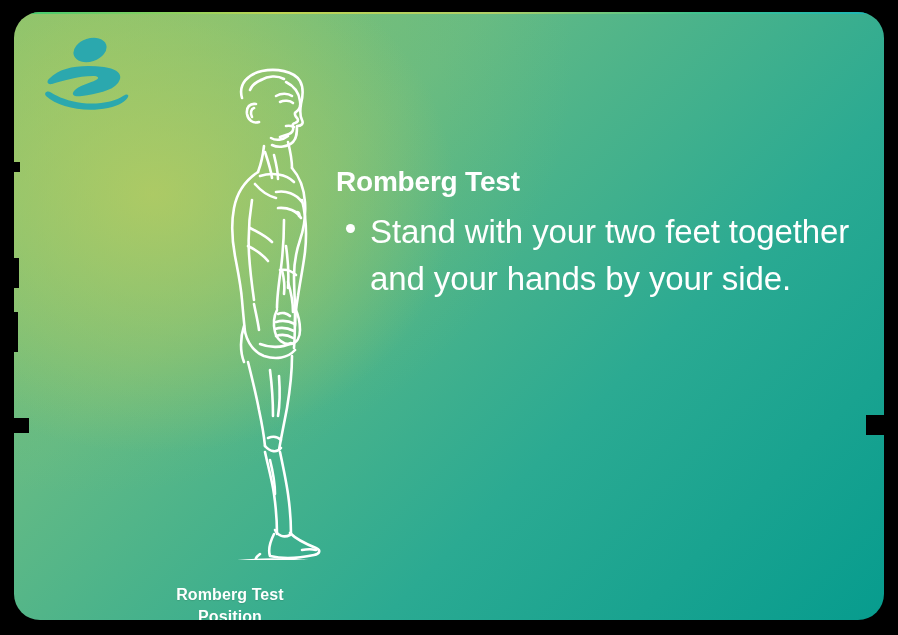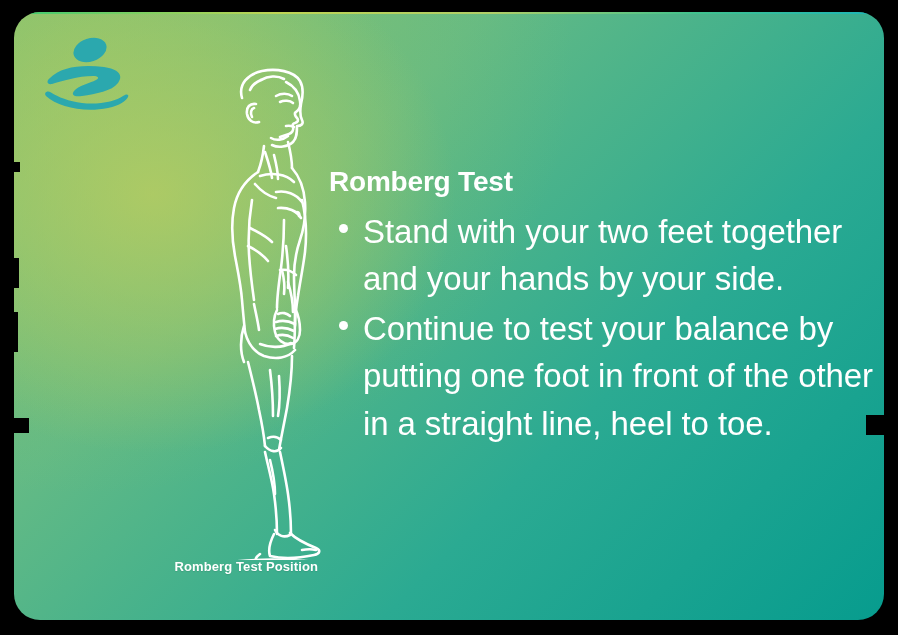--- a/index.html
+++ b/index.html
@@ -61,36 +61,36 @@
     top: 48px;
     width: 200px;
     height: 500px;
   }
   #figure-svg { width: 100%; height: 100%; display:block; }
 
   
   #figure-caption {
     position: absolute;
     left: 128px;
-    top: 546px;
+    top: 572px;
     width: 176px;
-    text-align: right;
+    text-align: center;
     color: #ffffff;
     font-family: "Liberation Sans", sans-serif;
     font-weight: 700;
-    font-size: 13px;
+    font-size: 16px;
     line-height: 1.35;
     letter-spacing: .1px;
     text-shadow: 0 1px 1px rgba(0,0,0,.10);
   }
 
   
   #text-block {
     position: absolute;
-    left: 301px;
+    left: 308px;
     top: 155px;
     width: 560px;
     color: #ffffff;
   }
   #content-title {
     font-family: "Liberation Sans", sans-serif;
     font-weight: 700;
     font-size: 28px;
     line-height: 1.1;
     letter-spacing: -0.2px;
@@ -272,20 +272,16 @@
 
   <div id="figure-caption">Romberg Test Position</div>
 
   <div id="text-block">
     <div id="content-title">Romberg Test</div>
     <ul id="bullet-list">
       <li class="bullet-item">
         <span class="bullet-dot"></span>
         <span>Stand with your two feet together and your hands by your side.</span>
       </li>
-      <li class="bullet-item">
-        <span class="bullet-dot"></span>
-        <span>Continue to test your balance by putting one foot in front of the other in a straight line, heel to toe.</span>
-      </li>
     </ul>
   </div>
 
 </div>
 
 </body></html>

